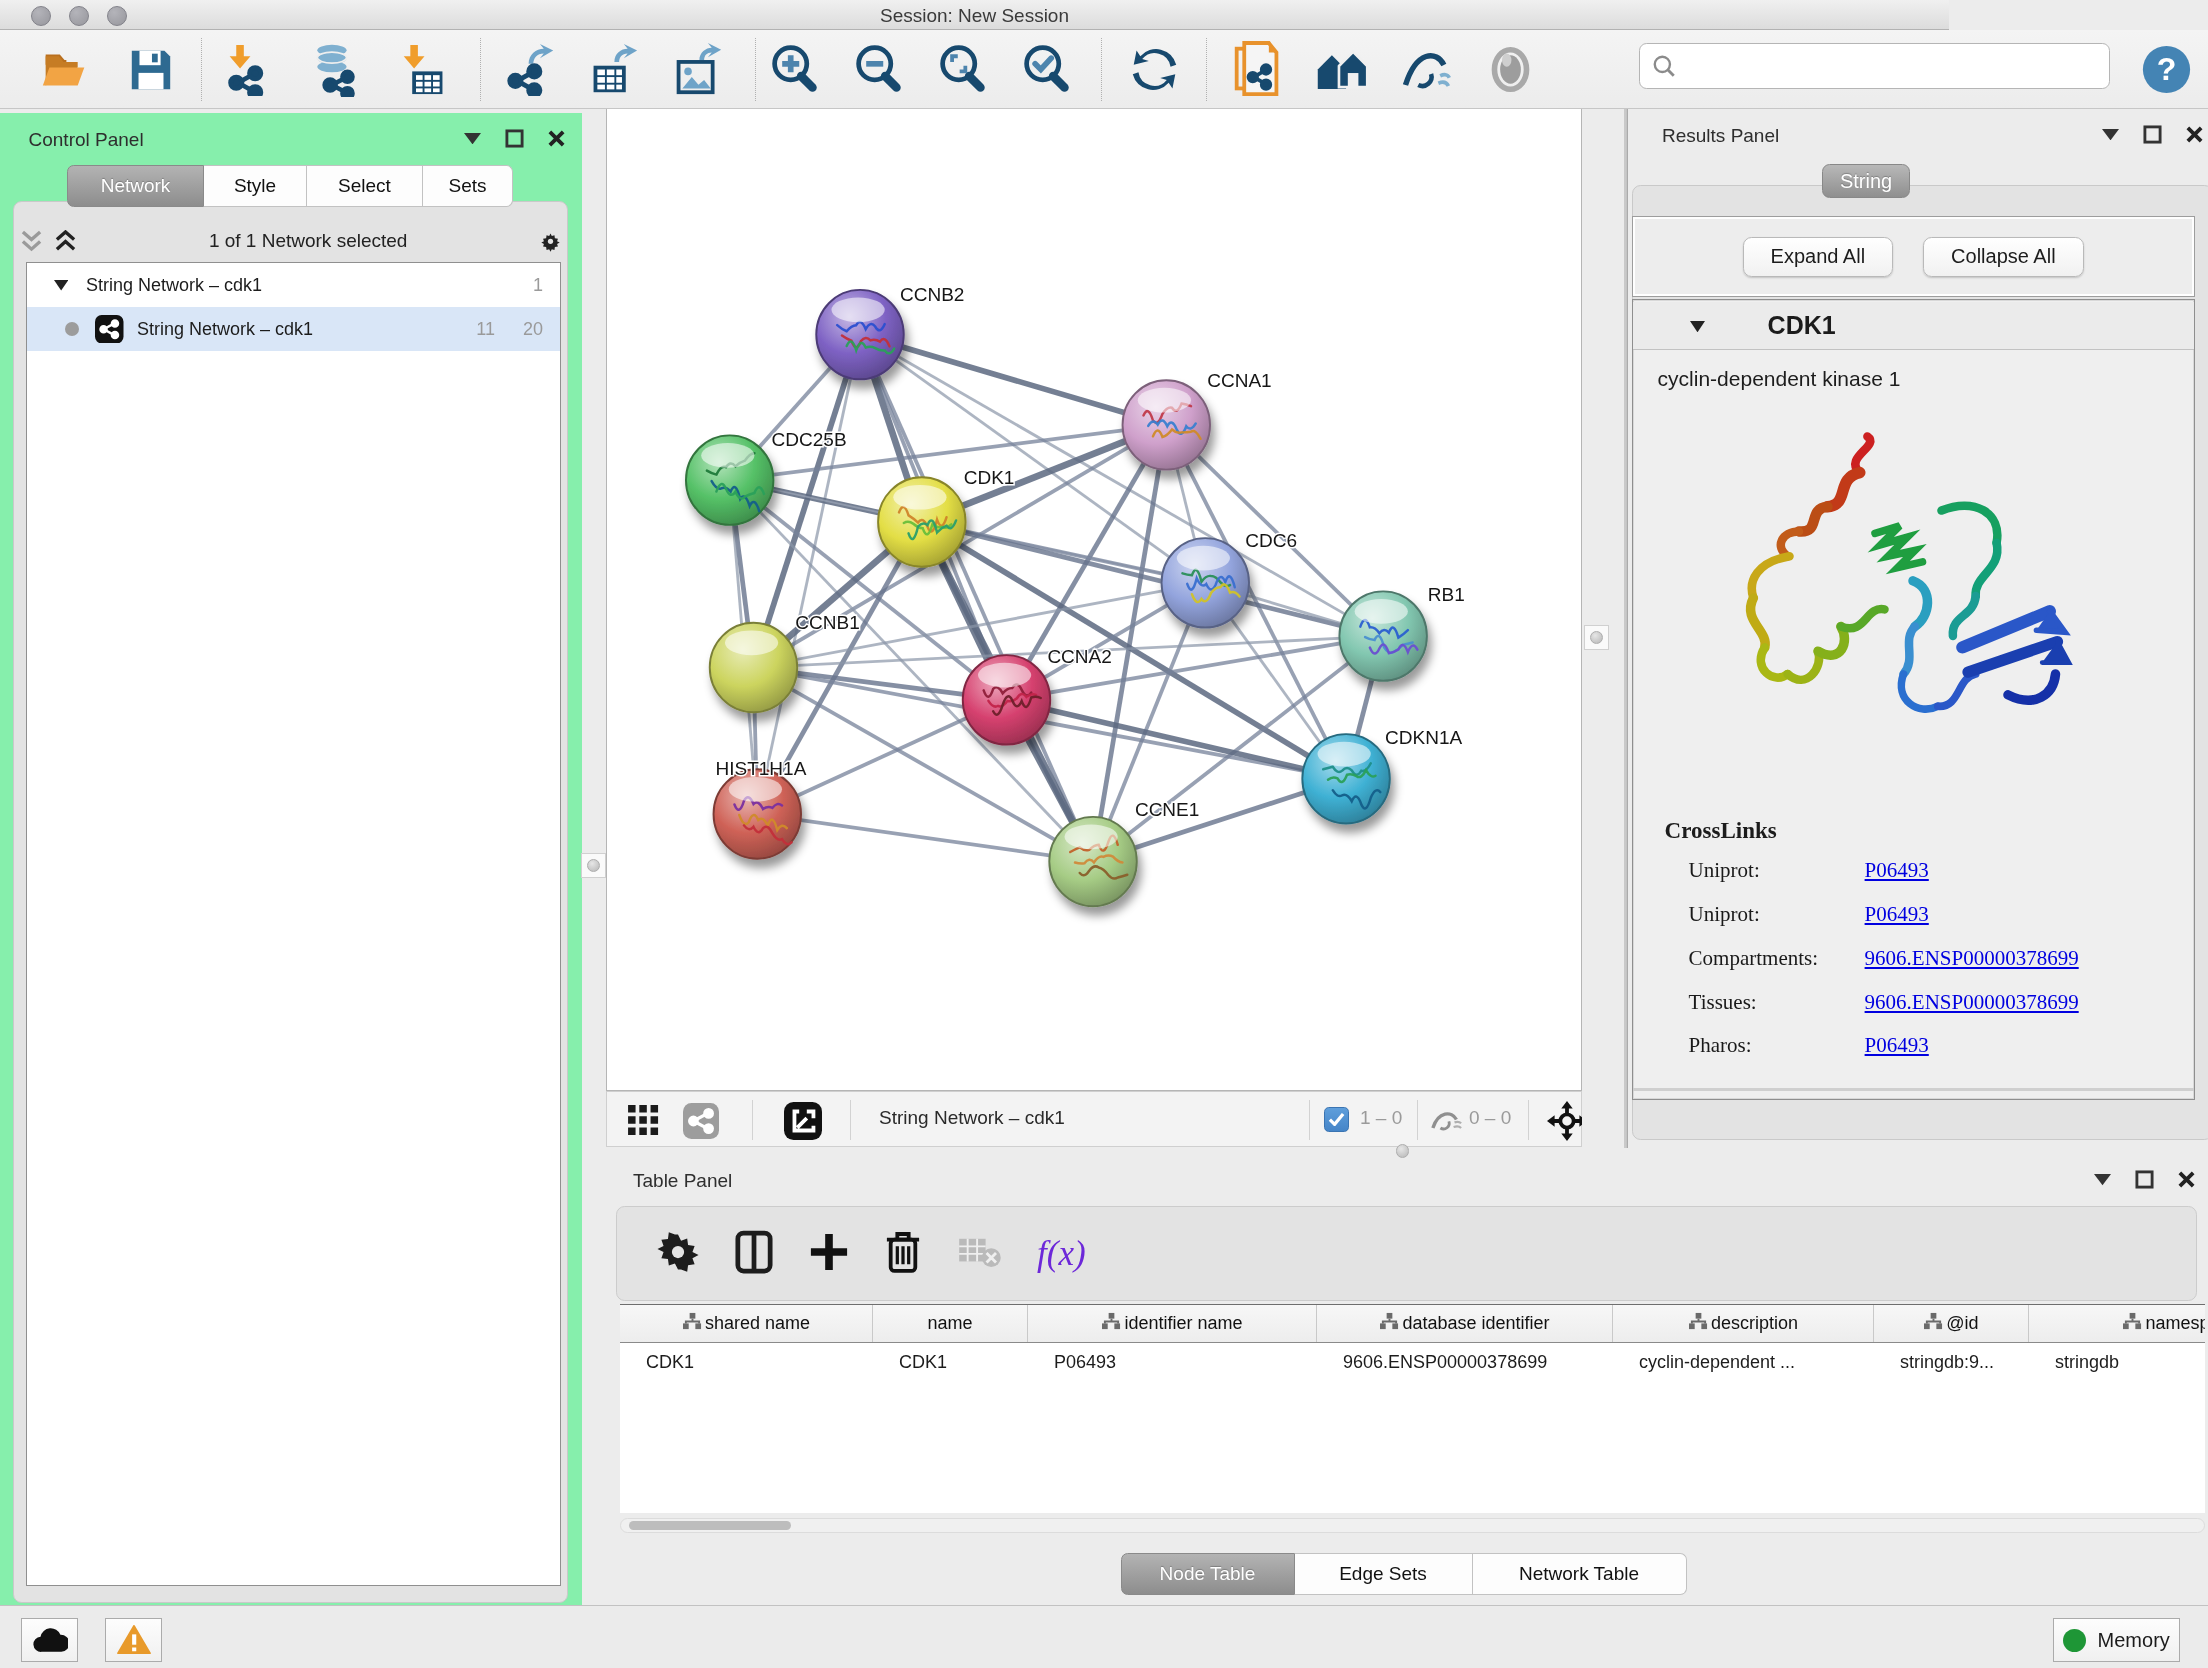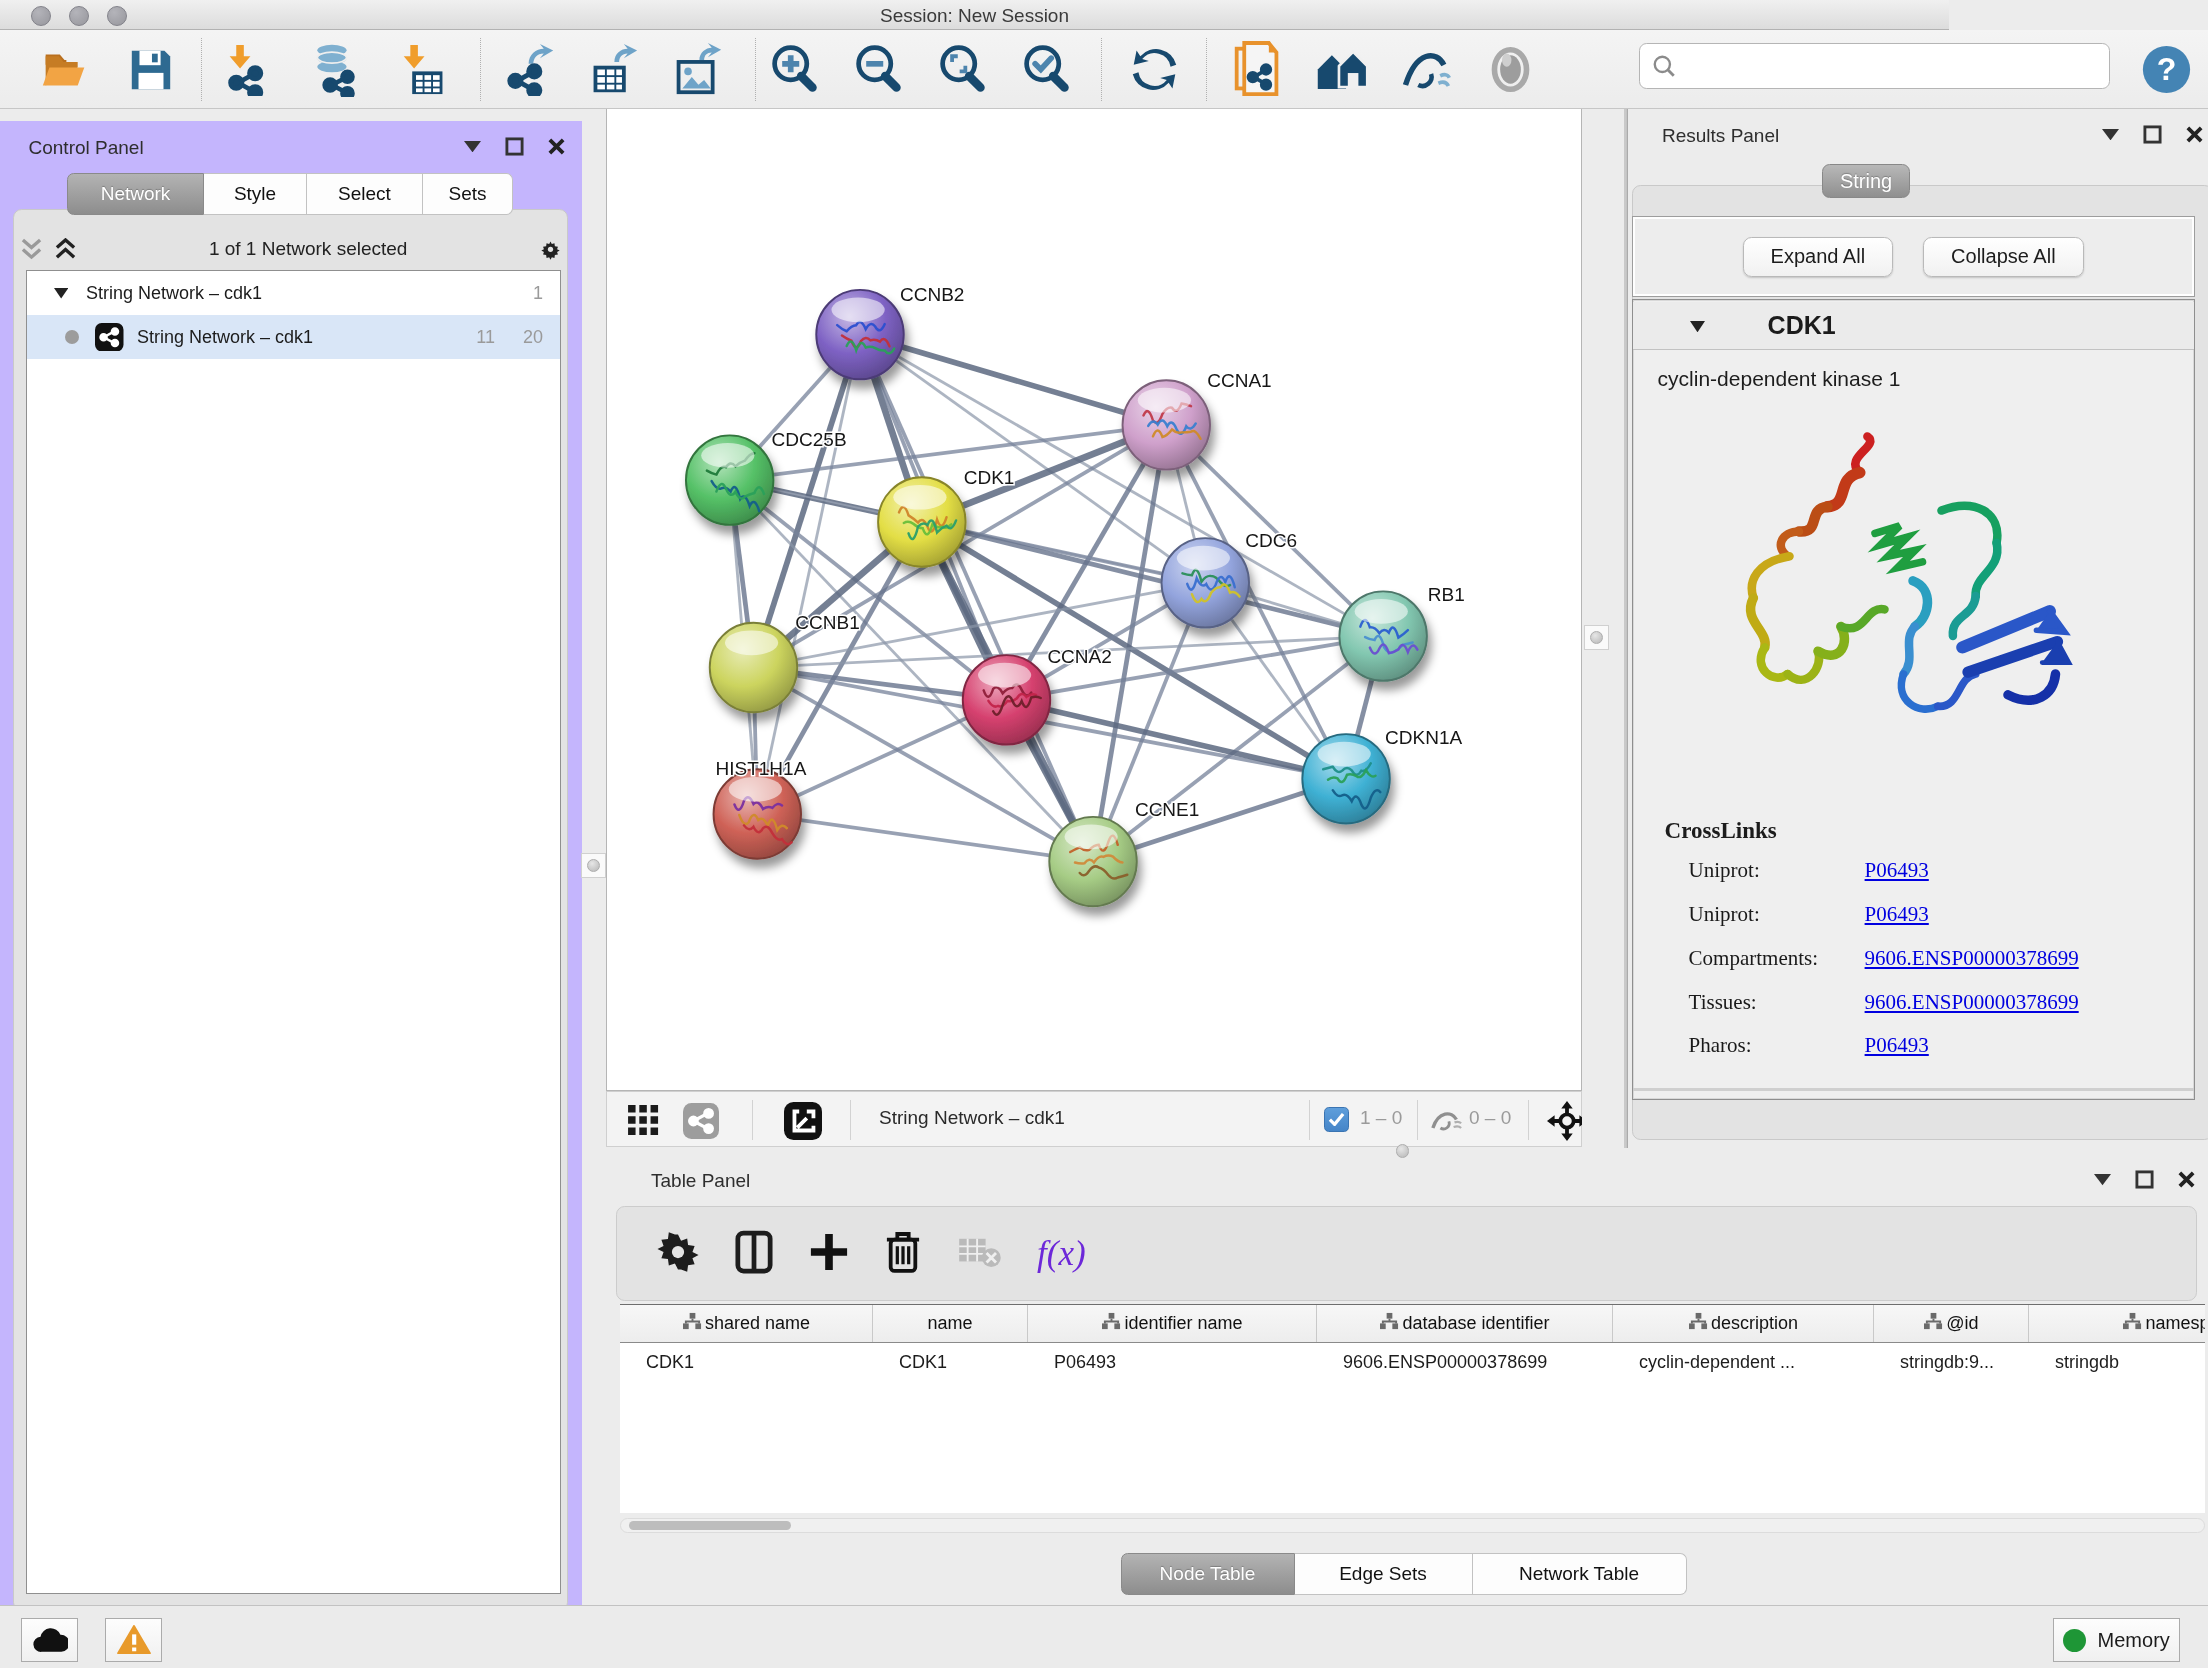--- a/index.html
+++ b/index.html
@@ -18,21 +18,21 @@
   .tb-sep { top:7.6px; width:0; height:63px; border-left:1.9px dotted #b0b0b0; }
   .searchbox { left:1639px; top:13.3px; width:471px; height:46px; background:#fff; border:1px solid #b5b5b5; border-radius:7.6px; display:flex; align-items:center; padding-left:9.5px; }
   .searchbox input { border:none; outline:none; font-size:18px; flex:1; background:transparent; font-family:"Liberation Sans",sans-serif;}
 
   
   .main { left:0; top:109px; width:2208px; height:1496px; background:#ececec; }
   .panel-title { font-size:19px; color:#2e2e2e; }
   .panel-chrome { display:flex; gap:21px; align-items:center; }
   .chrome-btn { width:21px; height:21px; display:flex; align-items:center; justify-content:center; cursor:pointer; }
 
-  .control-panel { left:0; top:12px; width:582px; height:1496px; background:#c4b5fd; }
+  .control-panel { left:0; top:4px; width:582px; height:1496px; background:#86efac; }
   .tabbar .tab { height:42px; display:inline-flex; align-items:center; justify-content:center; font-size:19px; background:#fdfdfd; border:1px solid #c2c2c2; border-left:none; cursor:pointer; color:#111; }
   .tabbar .tab:first-child { border-left:1px solid #c2c2c2; border-radius:6.7px 0 0 6.7px; }
   .tabbar .tab:last-child { border-radius:0 6.7px 6.7px 0; }
   .tabbar .tab.selected { background:linear-gradient(#b3b3b3,#8d8d8d); color:#fff; border-color:#8a8a8a; text-shadow:0 -1px 1px rgba(0,0,0,.25); }
   .gray-container { background:#e3e3e3; border:1px solid #c9c9c9; border-radius:8.6px; }
   .cp-toolbar { left:21px; top:107px; width:540px; height:42px; display:flex; align-items:center; }
   .cp-status { font-size:19px; color:#222; }
   .list-box { left:26px; top:149px; width:535px; height:1324px; background:#fff; border:1.9px solid #8f8f8f; }
   .tree-row { position:relative; height:44px; display:flex; align-items:center; font-size:18px; }
   .tree-row.selected { background:#d9e6f7; }
@@ -707,21 +707,21 @@
         </div>
       <div class="abs" style="left:0;top:788px;width:100%;height:2.9px;background:#cfcfcf"></div>
     </div>
   </div>
 
   <div class="hsplit abs">
     <div class="split-dot abs" style="left:797px;top:-3.8px"></div>
   </div>
 
   <div class="table-panel abs">
-    <div class="abs" style="left:52px;top:12.4px"><span class="panel-title">Table Panel</span></div>
+    <div class="abs" style="left:34px;top:12.4px"><span class="panel-title">Table Panel</span></div>
     <div class="abs panel-chrome" style="left:1493px;top:11.4px">
       <div class="chrome-btn">
           <svg width="17" height="11.4" viewBox="0 0 18 12">
             <path d="M0 0h18L9 12z" fill="#333"></path>
           </svg>
         </div>
       <div class="chrome-btn">
           <svg width="19" height="19" viewBox="0 0 20 20">
             <rect x="2" y="2" width="16" height="16" fill="none" stroke="#333" stroke-width="3"></rect>
           </svg>

